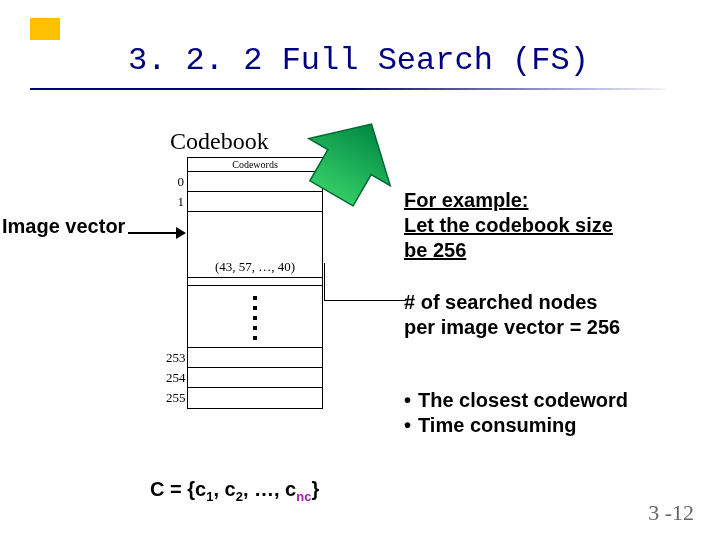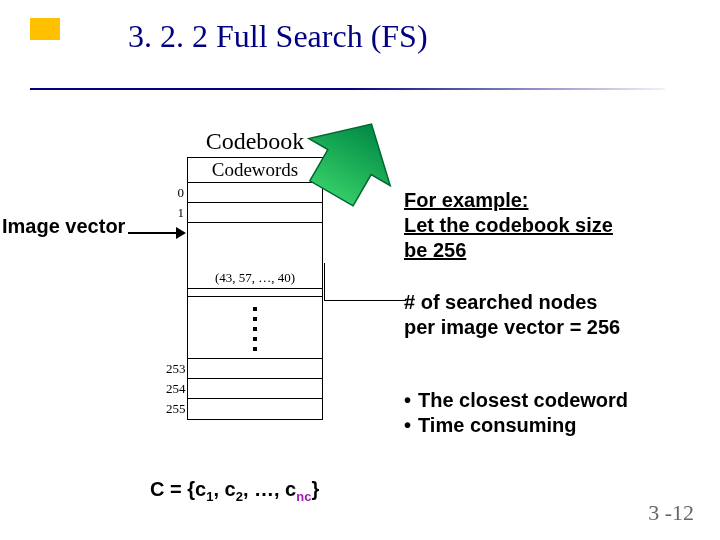--- a/index.html
+++ b/index.html
@@ -15,55 +15,54 @@
     position: absolute;
     left: 30px;
     top: 18px;
     width: 30px;
     height: 22px;
     background: #ffc000;
   }
   .title {
     position: absolute;
     left: 128px;
-    top: 18px;
+    top: 42px;
     font-size: 32px;
     color: #000080;
-    font-family: Liberation Serif, serif;
+    font-family: Liberation Mono, monospace;
   }
   .title-underline {
     position: absolute;
     left: 30px;
     top: 88px;
     width: 635px;
     height: 2px;
     background: linear-gradient(to right, #000080 0%, #000080 50%, rgba(0,0,128,0.05) 100%);
   }
 
   
   .diagram {
     position: absolute;
     left: 170px;
     top: 128px;
     width: 170px;
   }
   .codebook-label {
     font-family: "Times New Roman", Times, serif;
     font-size: 24px;
-    text-align: center;
     margin-bottom: 2px;
   }
   .codebook-box {
     border: 1px solid #000;
     width: 136px;
     margin: 0 auto;
   }
   .codewords-label {
     font-family: "Times New Roman", Times, serif;
-    font-size: 19px;
+    font-size: 10px;
     text-align: center;
     border-bottom: 1px solid #000;
     padding: 1px 0;
   }
   .row {
     display: flex;
     align-items: center;
     height: 20px;
     position: relative;
   }

